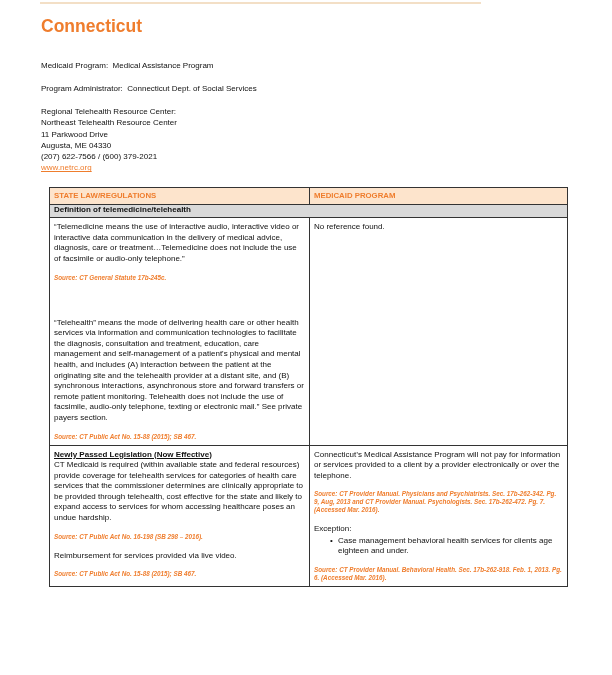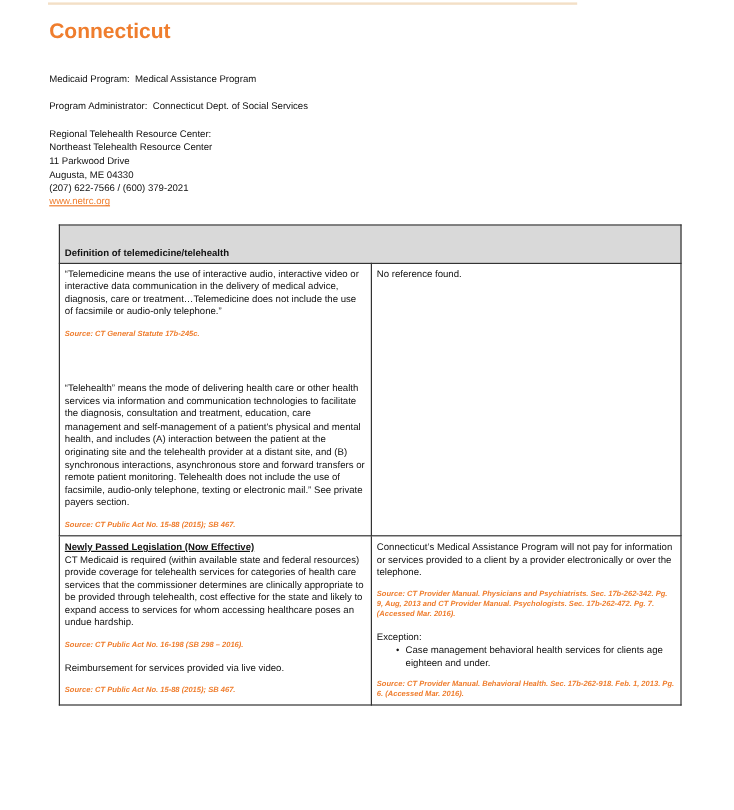--- a/index.html
+++ b/index.html
@@ -11,21 +11,21 @@
            font-size: 17.5px; font-weight: bold; color: #ef7d2d; letter-spacing: 0; }
   .info { position: absolute; left: 41px; font-size: 8px; line-height: 11.3px; }
   .info b { font-weight: normal; }
   .link { color: #ef7d2d; text-decoration: underline; }
   table.law { position: absolute; left: 49px; top: 187px; width: 519px;
               border-collapse: collapse; font-size: 8px; line-height: 10.6px;
               border: 1.5px solid #555; }
   table.law td, table.law th { border: 1px solid #333; vertical-align: top; text-align: left; }
   .hdr th { background: #fde4cc; color: #ef7d2d; font-weight: bold; font-size: 7.8px;
             padding: 3px 4px 2px 4px; height: 9px; }
-  .cat td { background: #d9d9d9; font-weight: bold; padding: 18px 4px 2px 4px; font-size: 8px; }
+  .cat td { background: #d9d9d9; font-weight: bold; padding: 0 4px 2px 4px; font-size: 8px; }
   .cell { padding: 4px 4px 4px 4px; }
   .src { color: #ef7d2d; font-style: italic; font-weight: bold; font-size: 6.3px;
          margin: 9px 0 0 0; line-height: 8px; }
   p { margin: 0; }
   .gap { margin-top: 36px; }
   .gap2 { margin-top: 10px; }
   .ul-head { font-weight: bold; text-decoration: underline; }
   .exc-list { margin: 1px 0 0 0; padding-left: 18px; }
   .exc-list li { list-style: none; position: relative; padding-left: 6px; }
   .exc-list li::before { content: "\2022"; position: absolute; left: -2px; top: 0; }
@@ -52,20 +52,24 @@
   <div><b>Regional Telehealth Resource Center:</b></div>
   <div>Northeast Telehealth Resource Center</div>
   <div>11 Parkwood Drive</div>
   <div>Augusta, ME 04330</div>
   <div>(207) 622-7566 / (600) 379-2021</div>
   <div><a class="link">www.netrc.org</a></div>
 </div>
 
 <table class="law">
   <tbody>
+      <tr class="hdr">
+    <th class="col-left">STATE LAW/REGULATIONS</th>
+    <th>MEDICAID PROGRAM</th>
+  </tr>
 
   <tr class="cat">
     <td colspan="2">Definition of telemedicine/telehealth</td>
   </tr>
   <tr>
     <td class="cell col-left">
       <p>“Telemedicine means the use of interactive audio, interactive video or interactive data communication in the delivery of medical advice, diagnosis, care or treatment…Telemedicine does not include the use of facsimile or audio-only telephone.”</p>
       <p class="src">Source: CT General Statute 17b-245c.</p>
       <p class="gap">“Telehealth” means the mode of delivering health care or other health services via information and communication technologies to facilitate the diagnosis, consultation and treatment, education, care management and self-management of a patient's physical and mental health, and includes (A) interaction between the patient at the originating site and the telehealth provider at a distant site, and (B) synchronous interactions, asynchronous store and forward transfers or remote patient monitoring. Telehealth does not include the use of facsimile, audio-only telephone, texting or electronic mail.”  See private payers section.</p>
       <p class="src">Source: CT Public Act No. 15-88 (2015); SB 467.</p>

